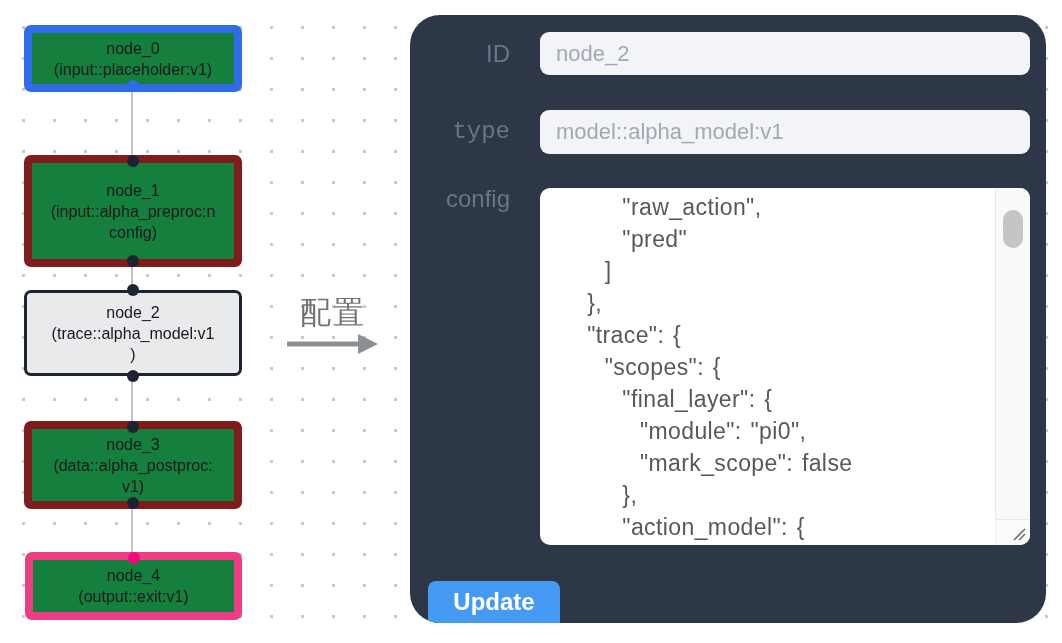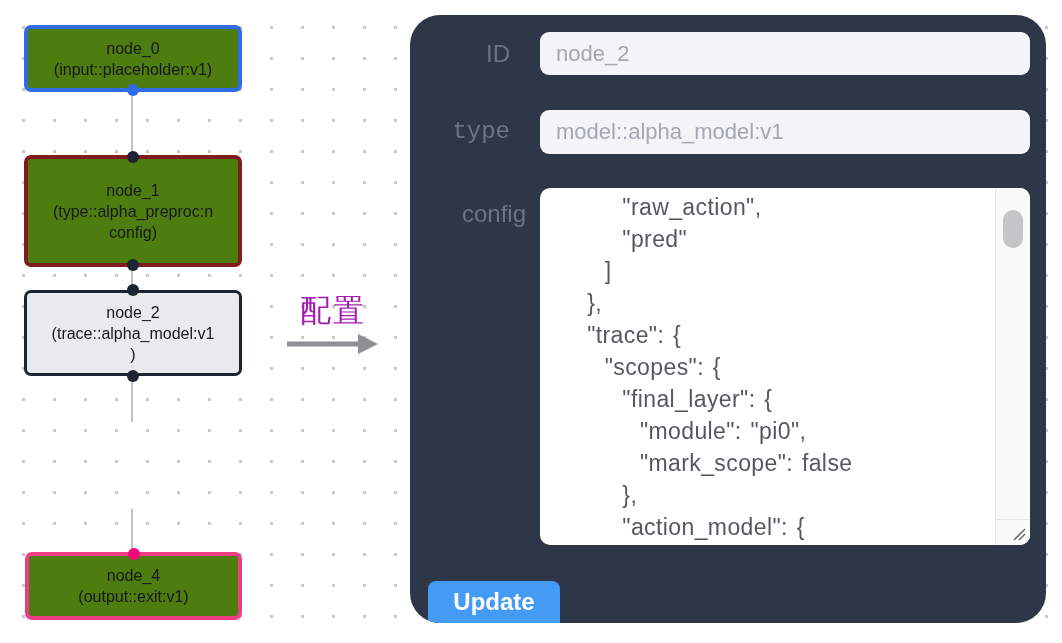--- a/index.html
+++ b/index.html
@@ -10,21 +10,21 @@
     background-image:radial-gradient(circle,#c9c9c9 1.7px,transparent 1.9px);
     background-size:31px 31px;
     background-position:8px 12px;
   }
   .canvas{position:absolute;inset:0;}
 
   
   .edge{position:absolute;left:131px;width:2px;background:#c3c3c3;z-index:1;}
   .node{
     position:absolute;left:24px;width:218px;box-sizing:border-box;z-index:2;
-    background:#4d7c0f;border:4px solid #7f1d1d;border-radius:7px;
+    background:#15803d;border:8px solid #7f1d1d;border-radius:7px;
     display:flex;flex-direction:column;justify-content:center;align-items:center;
     font-size:16px;line-height:21px;color:#16181c;text-align:center;
   }
   .node-line{white-space:nowrap;}
   .node--input{border-color:#2f6ce5;}
   .node--selected{background:#e9eaec;border:3px solid #1c2433;}
   .node--output{border-color:#ee3d84;}
   .port{
     position:absolute;left:50%;width:12px;height:12px;border-radius:50%;
     background:#1c2433;transform:translate(-50%,-50%);z-index:3;
@@ -32,37 +32,37 @@
   .port-top{top:-2px;}
   .port-bottom{top:calc(100% + 2px);}
   .node--selected .port-top{top:-3px;}
   .node--selected .port-bottom{top:calc(100% + 3px);}
   .port--blue{background:#2e6ce5;}
   .port--pink{background:#f5077c;}
 
   
   .transfer{position:absolute;left:287px;top:296px;width:92px;z-index:2;}
   .transfer-label{
-    display:block;text-align:center;font-size:31px;color:#a21caf;
-    letter-spacing:2px;line-height:34px;font-family:Liberation Mono, monospace;
+    display:block;text-align:center;font-size:31px;color:#737373;
+    letter-spacing:2px;line-height:34px;
   }
   .transfer-arrow{display:block;margin-top:2px;}
 
   
   .panel{
     position:absolute;left:410px;top:15px;width:636px;height:608px;
     background:#2d3748;border-radius:30px;z-index:2;overflow:hidden;
   }
   .field-label{
     position:absolute;left:0;width:100px;text-align:right;
     color:#6c7485;font-size:24px;
   }
   .label-id{top:17px;height:43px;line-height:43px;}
   .label-type{top:95px;height:44px;line-height:44px;font-family:Liberation Mono, monospace;}
-  .label-config{top:185px;line-height:28px;margin-left:16px;}
+  .label-config{top:170px;line-height:28px;}
   .text-input{
     position:absolute;left:130px;width:490px;box-sizing:border-box;
     background:#f2f4f8;border:none;outline:none;border-radius:9px;
     padding:0 0 0 16px;font-family:"Liberation Sans",sans-serif;
     font-size:22px;color:#a2a8b2;
   }
   .input-id{top:17px;height:43px;}
   .input-type{top:95px;height:44px;}
 
   .config-box{
@@ -108,34 +108,41 @@
   <div class="edge" style="top:509px;height:44px"></div>
 
   <div class="node node--input" style="top:25px;height:67px">
     <div class="node-line">node_0</div>
     <div class="node-line">(input::placeholder:v1)</div>
     <span class="port port-bottom port--blue"></span>
   </div>
 
   <div class="node" style="top:155px;height:112px">
     <div class="node-line">node_1</div>
-    <div class="node-line">(type::alpha_preproc:n</div>
+    <div class="node-line">(input::alpha_preproc:n</div>
     <div class="node-line">config)</div>
     <span class="port port-top"></span>
     <span class="port port-bottom"></span>
   </div>
 
   <div class="node node--selected" style="top:290px;height:86px">
     <div class="node-line">node_2</div>
     <div class="node-line">(trace::alpha_model:v1</div>
     <div class="node-line">)</div>
     <span class="port port-top"></span>
     <span class="port port-bottom"></span>
   </div>
 
+  <div class="node" style="top:421px;height:88px">
+    <div class="node-line">node_3</div>
+    <div class="node-line">(data::alpha_postproc:</div>
+    <div class="node-line">v1)</div>
+    <span class="port port-top"></span>
+    <span class="port port-bottom"></span>
+  </div>
 
   <div class="node node--output" style="left:25px;top:552px;width:217px;height:68px">
     <div class="node-line">node_4</div>
     <div class="node-line">(output::exit:v1)</div>
     <span class="port port-top port--pink"></span>
   </div>
 
   <div class="transfer">
     <span class="transfer-label">配置</span>
     <svg class="transfer-arrow" width="92" height="24" viewBox="0 0 92 24">

